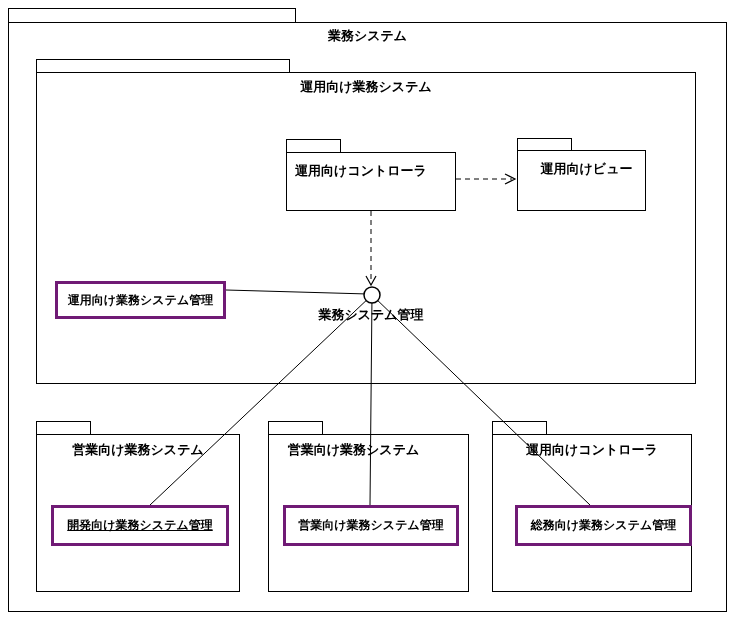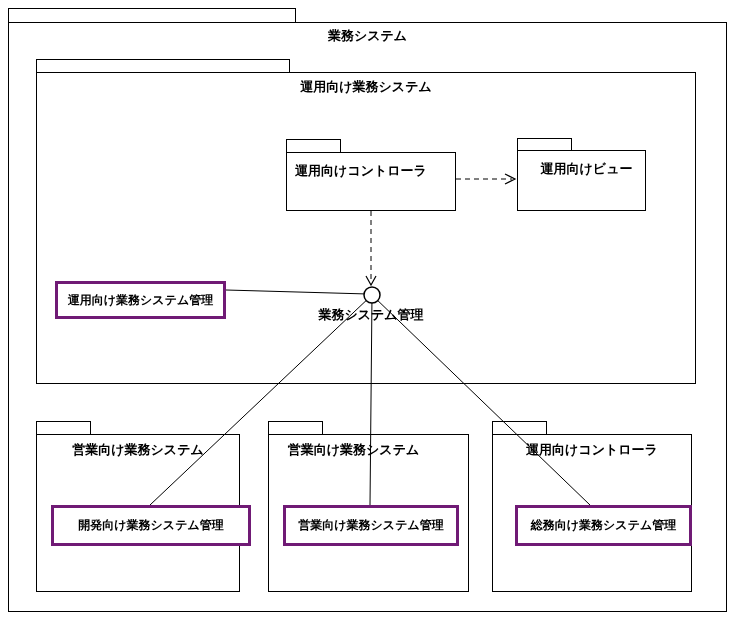--- a/index.html
+++ b/index.html
@@ -93,21 +93,21 @@
 
   <div class="pkg-body" style="left:492px; top:434px; width:200px; height:158px;"></div>
   <div class="pkg-tab" style="left:492px; top:421px; width:55px; height:14px;"></div>
 
   <div class="uml-class" style="left:55px; top:281px; width:171px; height:38px;">
     <div class="cls-title">運用向け業務システム管理</div>
     <div class="cls-sec"></div>
     <div class="cls-sec"></div>
   </div>
 
-  <div class="uml-class" style="left:51px; top:505px; width:200px; height:41px;">
+  <div class="uml-class" style="left:51px; top:505px; width:178px; height:41px;text-decoration:underline;">
     <div class="cls-title">開発向け業務システム管理</div>
     <div class="cls-sec"></div>
     <div class="cls-sec"></div>
   </div>
 
   <div class="uml-class" style="left:283px; top:505px; width:176px; height:41px;">
     <div class="cls-title">営業向け業務システム管理</div>
     <div class="cls-sec"></div>
     <div class="cls-sec"></div>
   </div>

